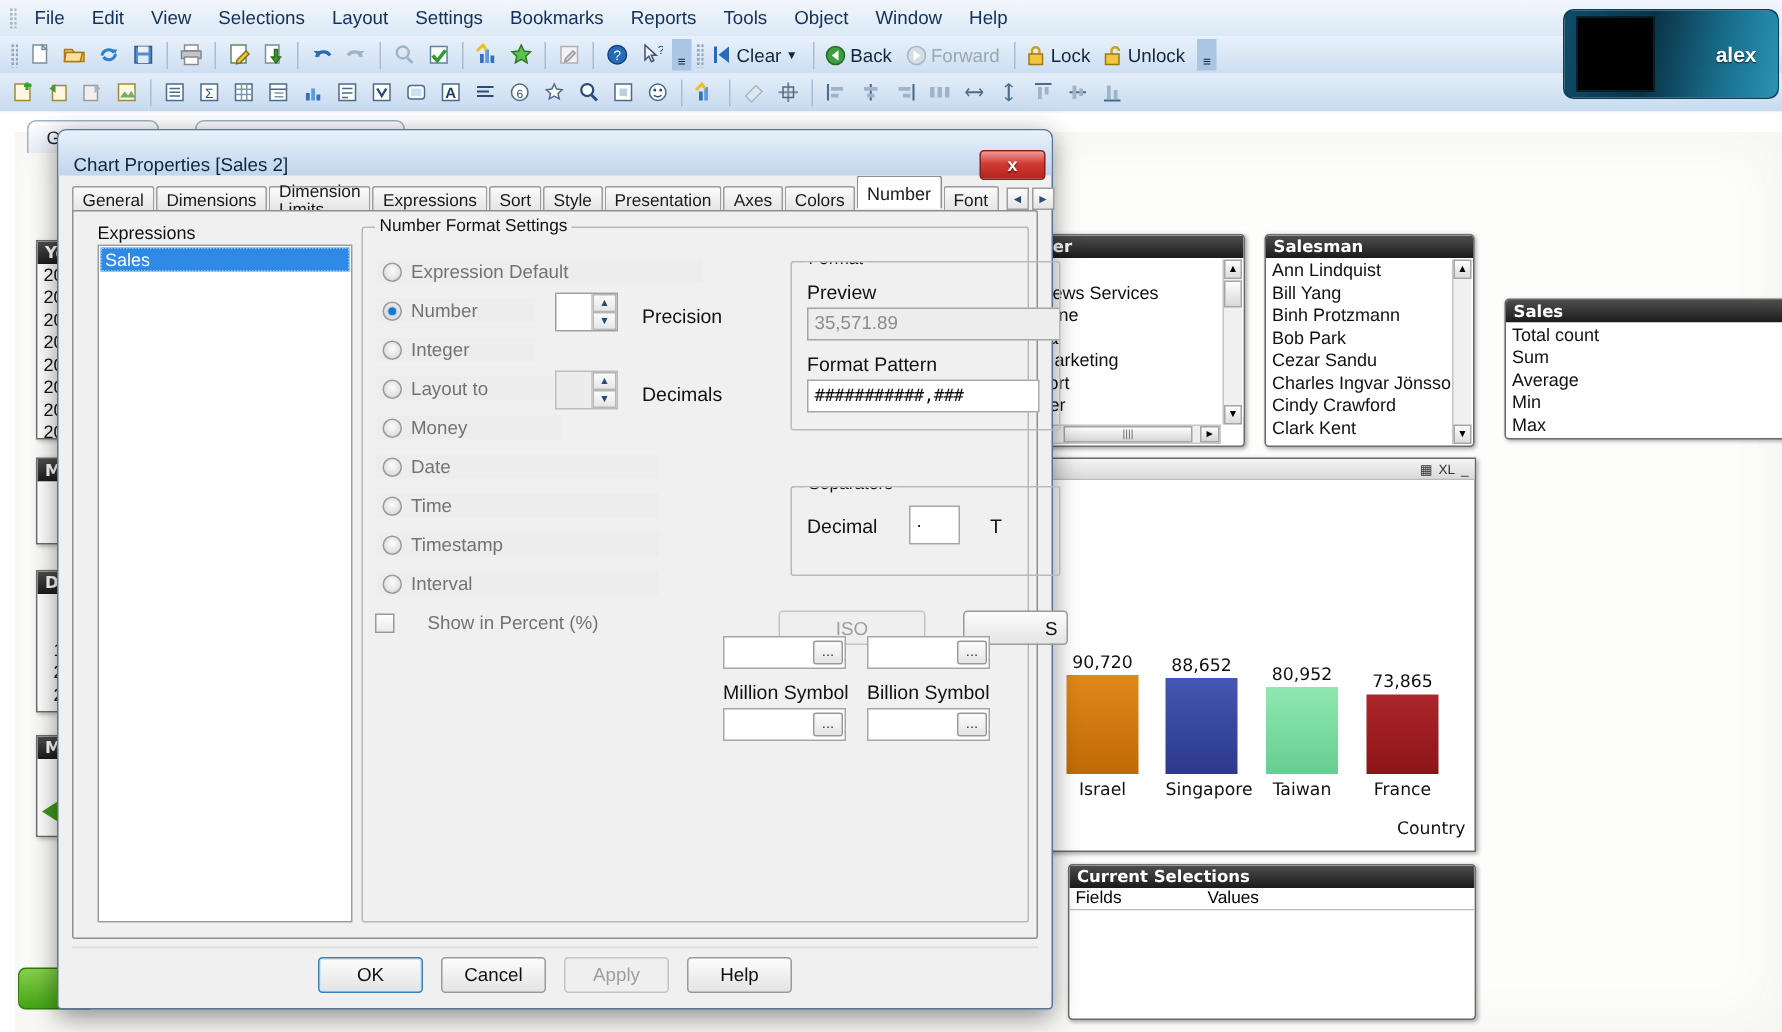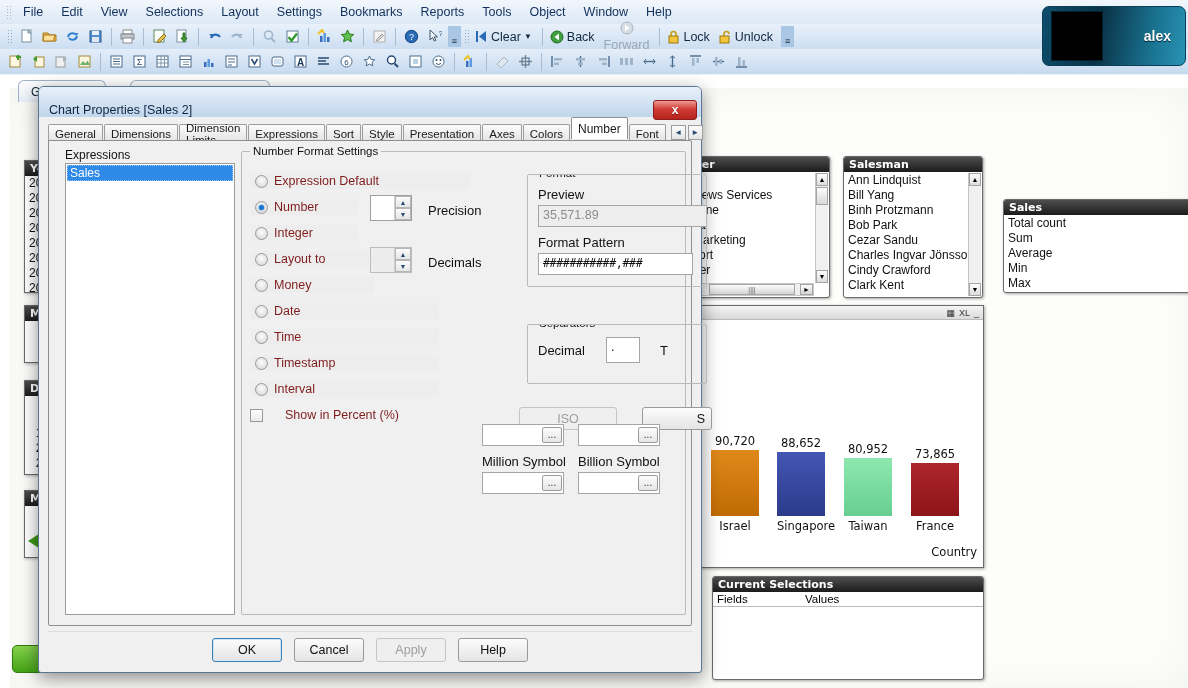--- a/index.html
+++ b/index.html
@@ -45,21 +45,21 @@
   .tb-btn {
     width:21px; height:21px; margin:0 1px; border-radius:2px;
     display:flex; align-items:center; justify-content:center;
     font-size:12px; line-height:1; position:relative;
   }
   .tb-btn svg { display:block; }
   .tb-text {
     display:flex; align-items:center; gap:3px; padding:2px 6px 2px 3px;
     border-radius:2px; color:#11263f; font-size:12.5px; white-space:nowrap;
   }
-  .tb-text.disabled { color:#9aa7b4;flex-direction:column; }
+  .tb-text.disabled { color:#9aa7b4; }
   .tb-overflow {
     width:13px; height:21px; margin-left:2px; background:#a9c6e4;
     display:flex; align-items:flex-end; justify-content:center;
     color:#123; font-size:9px; padding-bottom:1px;
   }
   
   #user-badge {
     position:absolute; right:2px; top:6px; width:144px; height:60px;
     border-radius:7px; border:1px solid #0a3f57;
     background:linear-gradient(100deg,#0d4d6b 0%,#0a3347 40%,#19718f 75%,#2b93b5 100%);
@@ -192,21 +192,21 @@
   }
   .radio {
     width:13px; height:13px; border-radius:50%; flex:none;
     background:radial-gradient(circle at 50% 40%, #fdfdfd 0%, #e3e3e3 60%, #cfcfcf 100%);
     border:1px solid #9a9a9a; position:relative;
   }
   .radio.on::after {
     content:""; position:absolute; left:3px; top:3px; width:5px; height:5px;
     border-radius:50%; background:#1677d2; box-shadow:0 0 2px #1677d2;
   }
-  .radio-lab { font-size:12.5px; color:#7f1d1d; white-space:nowrap; }
+  .radio-lab { font-size:12.5px; color:#737373; white-space:nowrap; }
   .spinbox {
     position:absolute; height:26px; background:#fff;
     border:1px solid #a0a0a0; display:flex; align-items:stretch;
   }
   .spinbox.dis { background:#ececec; border-color:#bdbdbd; }
   .spinbox .sval { flex:1; padding:2px 4px; font-size:12px; }
   .spinbox .sbtns { width:17px; display:flex; flex-direction:column; border-left:1px solid #cfcfcf; }
   .spinbox .sb { flex:1; display:flex; align-items:center; justify-content:center;
     background:linear-gradient(#fbfbfb,#e6e6e6); border:1px solid #b6b6b6; font-size:7px; color:#2a4b73; }
   .side-lab { position:absolute; font-size:13px; color:#111; }

